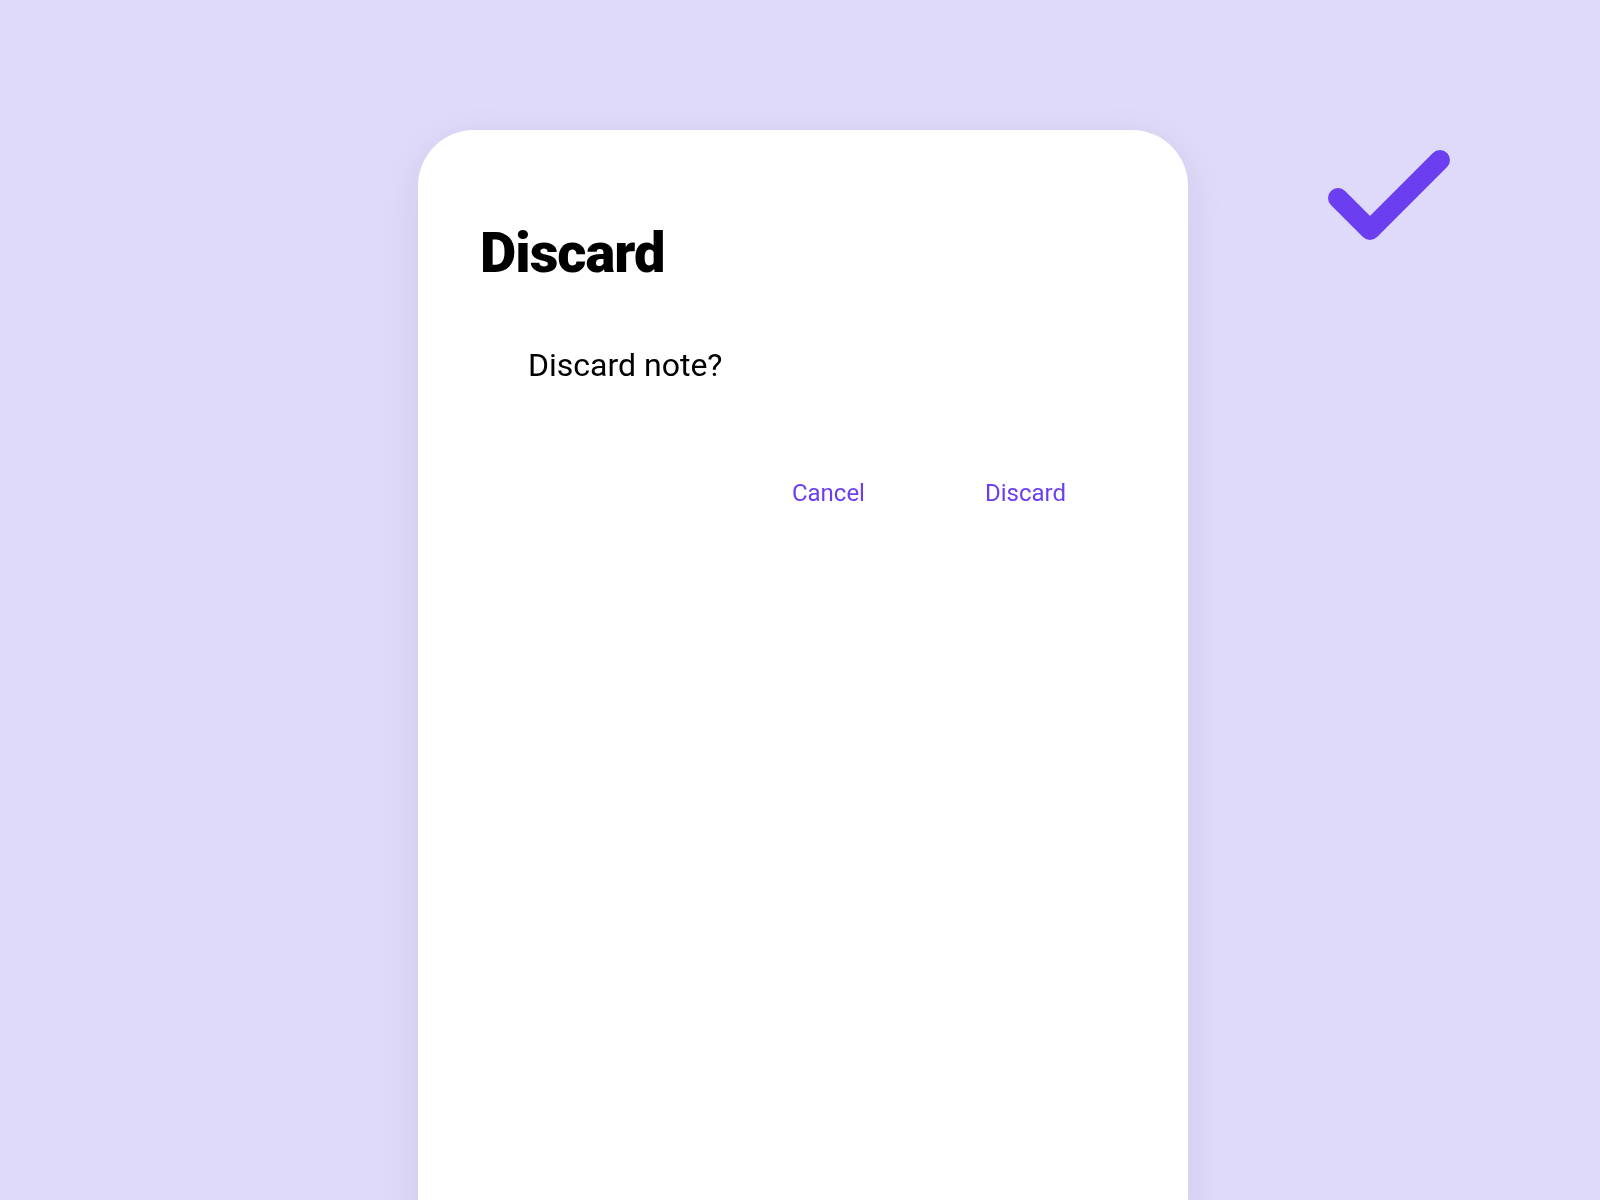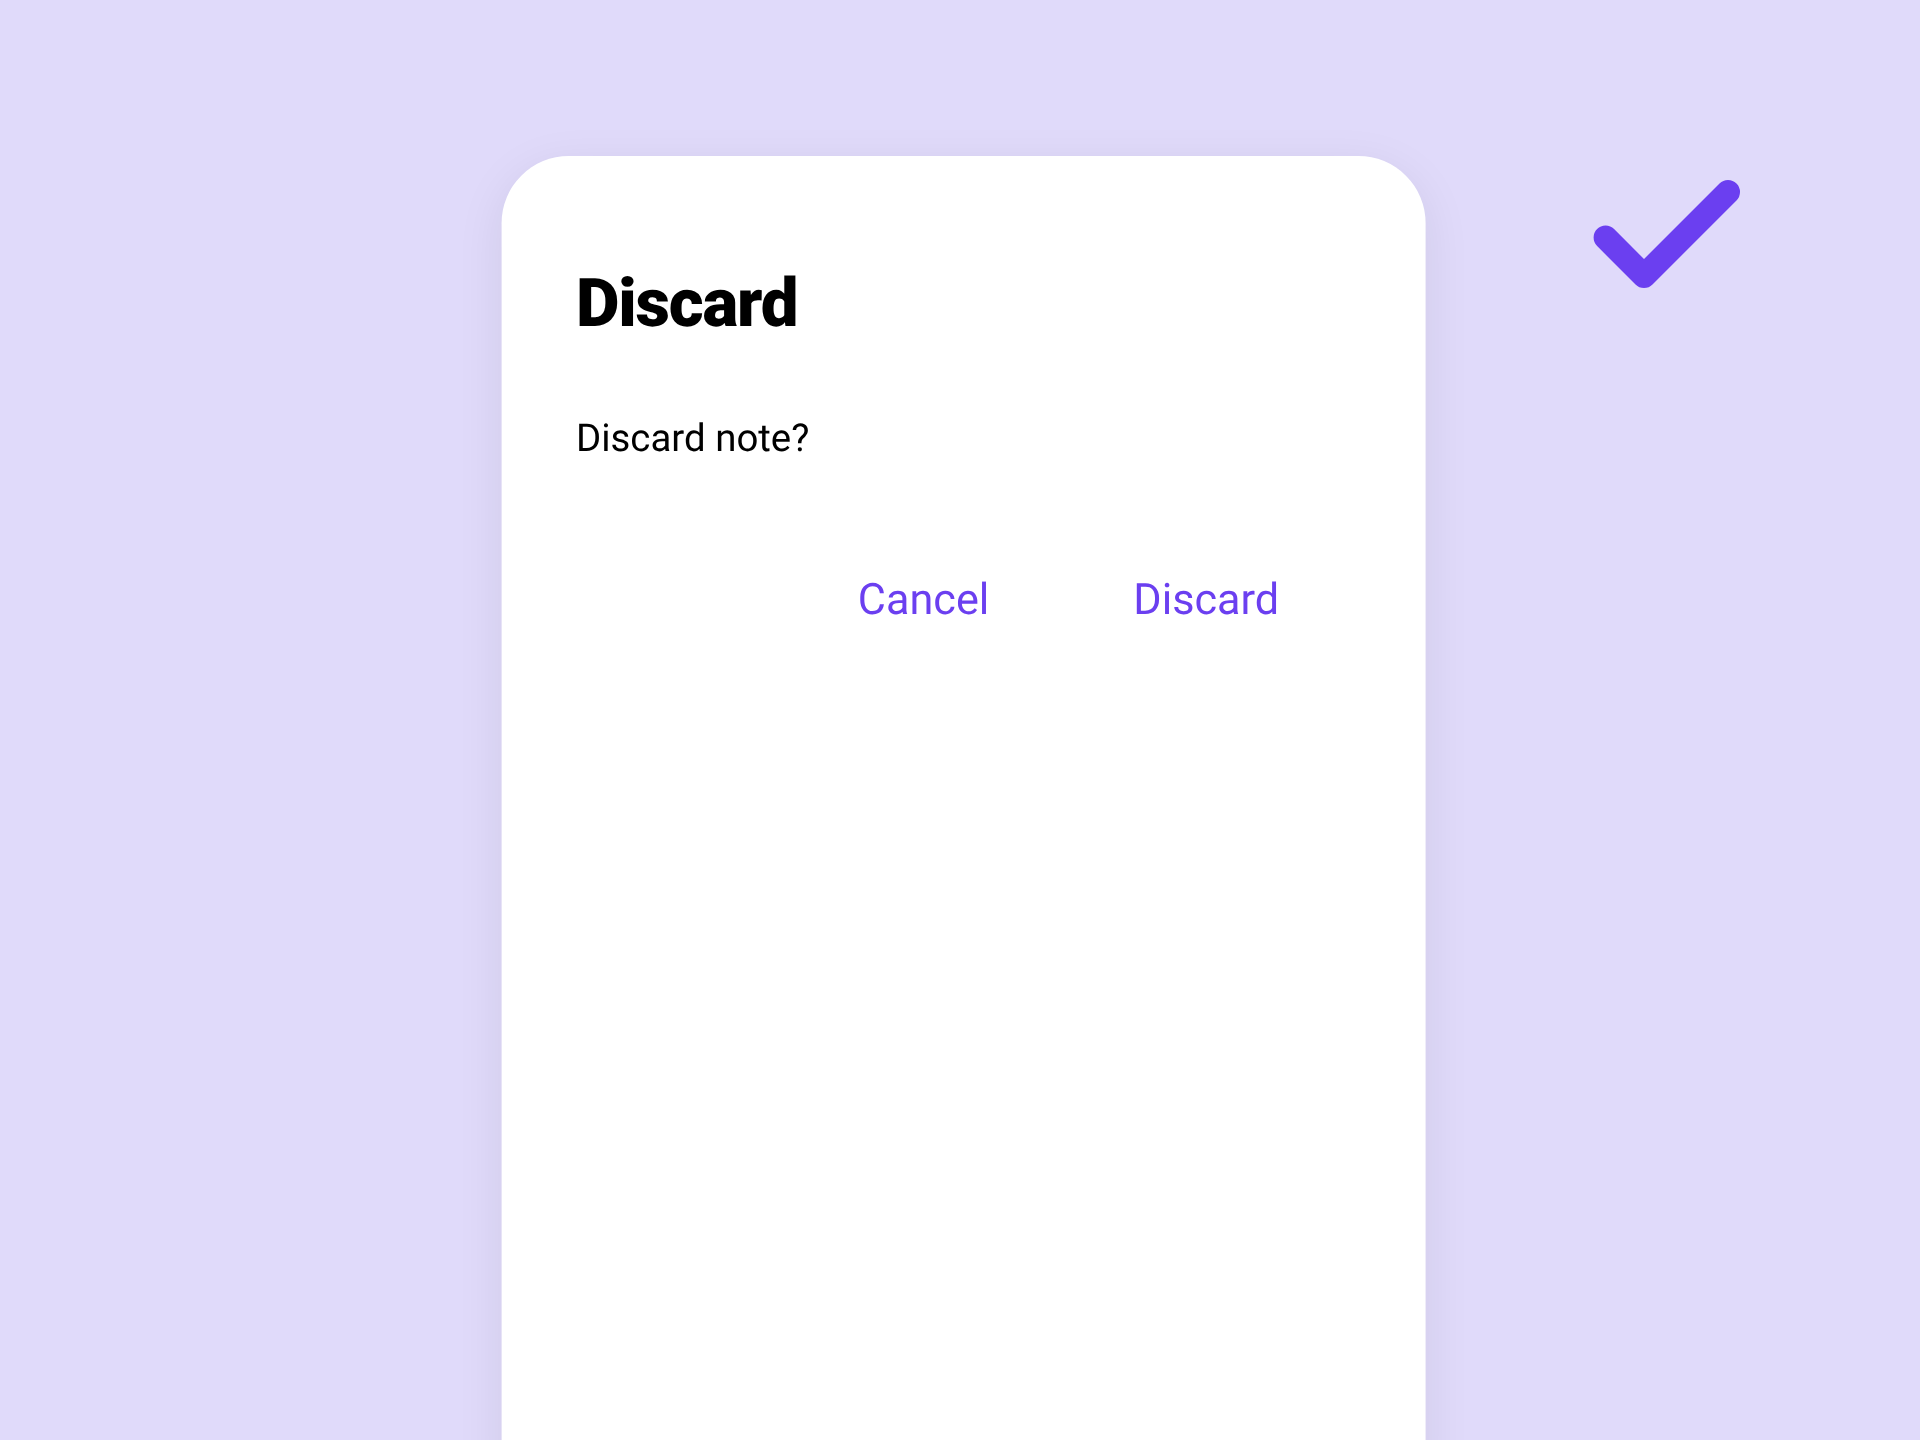--- a/index.html
+++ b/index.html
@@ -35,33 +35,34 @@
       color: #000000;
       letter-spacing: -1px;
       margin-bottom: 60px;
     }
     
     .dialog-body {
       font-size: 32px;
       font-weight: 400;
       color: #000000;
       margin-bottom: 95px;
+      margin-left: 48px;
     }
     
     .actions {
       display: flex;
       justify-content: flex-end;
       gap: 120px;
       padding-right: 60px;
     }
     
     .action-btn {
       background: none;
       border: none;
-      font-size: 36px;
+      font-size: 24px;
       font-weight: 400;
       color: #6B3FF0;
       cursor: pointer;
       font-family: inherit;
     }
     
     .check-icon {
       position: absolute;
       right: 148px;
       top: 146px;

